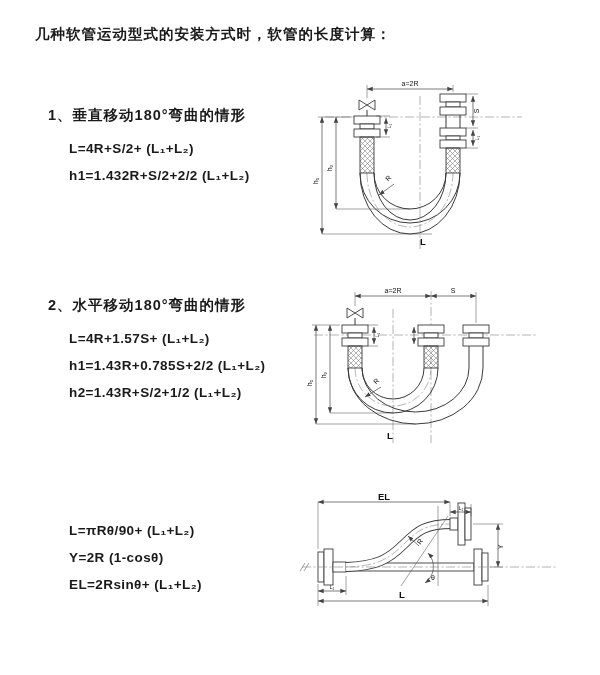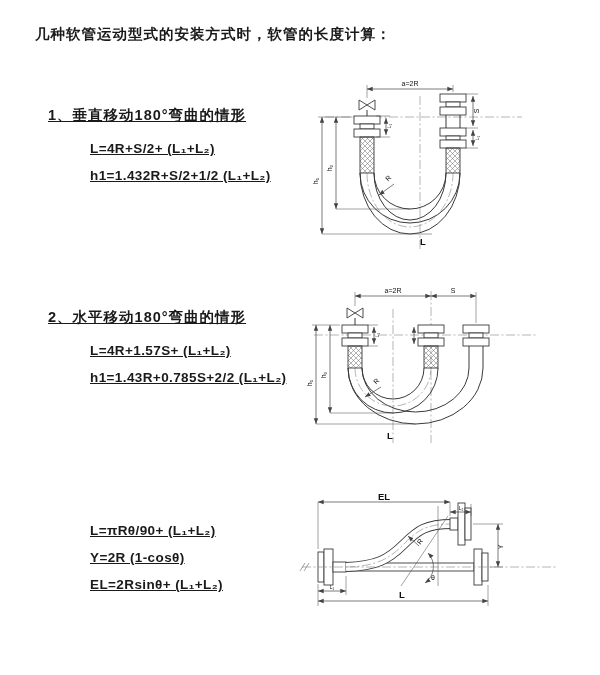--- a/index.html
+++ b/index.html
@@ -1,26 +1,26 @@
 <!DOCTYPE html>
 <html><head>
 <meta charset="utf-8">
 <style>
   html,body{margin:0;padding:0;}
   body{
     width:600px;height:675px;background:#ffffff;position:relative;overflow:hidden;
     font-family:"Liberation Sans","DejaVu Sans",sans-serif;color:#1a1a1a;
   }
   .title{position:absolute;left:35px;top:25px;font-size:14.5px;font-weight:bold;letter-spacing:1px;text-align:center;}
-  .section{position:absolute;left:48px;text-decoration:underline;}
+  .section{position:absolute;left:48px;}
   #section-1{top:106px}
-  #section-2{top:308px}
+  #section-2{top:296px}
   #section-3{top:517px}
   .section h2{font-size:14.5px;font-weight:bold;margin:0 0 10px 0;letter-spacing:1px;}
-  .formula{font-size:13.5px;font-weight:600;margin-left:42px;height:27px;line-height:27px;letter-spacing:0.4px;white-space:pre;}
+  .formula{font-size:13.5px;font-weight:600;margin-left:21px;height:27px;line-height:27px;letter-spacing:0.4px;white-space:pre;}
   .diag{position:absolute;}
   #diagram-1{left:310px;top:76px;width:225px;height:178px;}
   #diagram-2{left:306px;top:283px;width:238px;height:175px;}
   #diagram-3{left:298px;top:490px;width:262px;height:140px;}
   svg{display:block;width:100%;height:100%;}
   svg text{font-family:"Liberation Sans","DejaVu Sans",sans-serif;fill:#111;}
   .dln{stroke:#3a3a3a;stroke-width:1;fill:none;}
   .dfill{fill:#ffffff;stroke:#3a3a3a;stroke-width:0.9;}
   .braid{stroke:#3a3a3a;stroke-width:0.9;}
   .dim{stroke:#444;stroke-width:0.7;fill:none;marker-start:url(#ma);marker-end:url(#ma);}
@@ -43,27 +43,28 @@
       <path d="M0,5 L5,0 M0,0 L5,5" stroke="#6a6a6a" stroke-width="0.5"></path>
     </pattern>
   </defs>
 </svg>
 
 <div class="title">几种软管运动型式的安装方式时，软管的长度计算：</div>
 
 <div class="section" id="section-1">
   <h2>1、垂直移动180°弯曲的情形</h2>
   <div class="formula">L=4R+S/2+ (L₁+L₂)</div>
-  <div class="formula">h1=1.432R+S/2+1/2 (L₁+L₂)</div>
+  <div class="formula">h1=1.432R+S/2+2/2 (L₁+L₂)</div>
 </div>
 
 <div class="section" id="section-2">
   <h2>2、水平移动180°弯曲的情形</h2>
   <div class="formula">L=4R+1.57S+ (L₁+L₂)</div>
   <div class="formula">h1=1.43R+0.785S+2/2 (L₁+L₂)</div>
+  <div class="formula">h2=1.43R+S/2+1/2 (L₁+L₂)</div>
 </div>
 
 <div class="section" id="section-3">
   <div class="formula">L=πRθ/90+ (L₁+L₂)</div>
   <div class="formula">Y=2R (1-cosθ)</div>
   <div class="formula">EL=2Rsinθ+ (L₁+L₂)</div>
 </div>
 
 <div class="diag" id="diagram-1">
 <svg viewBox="0 0 225 178">

